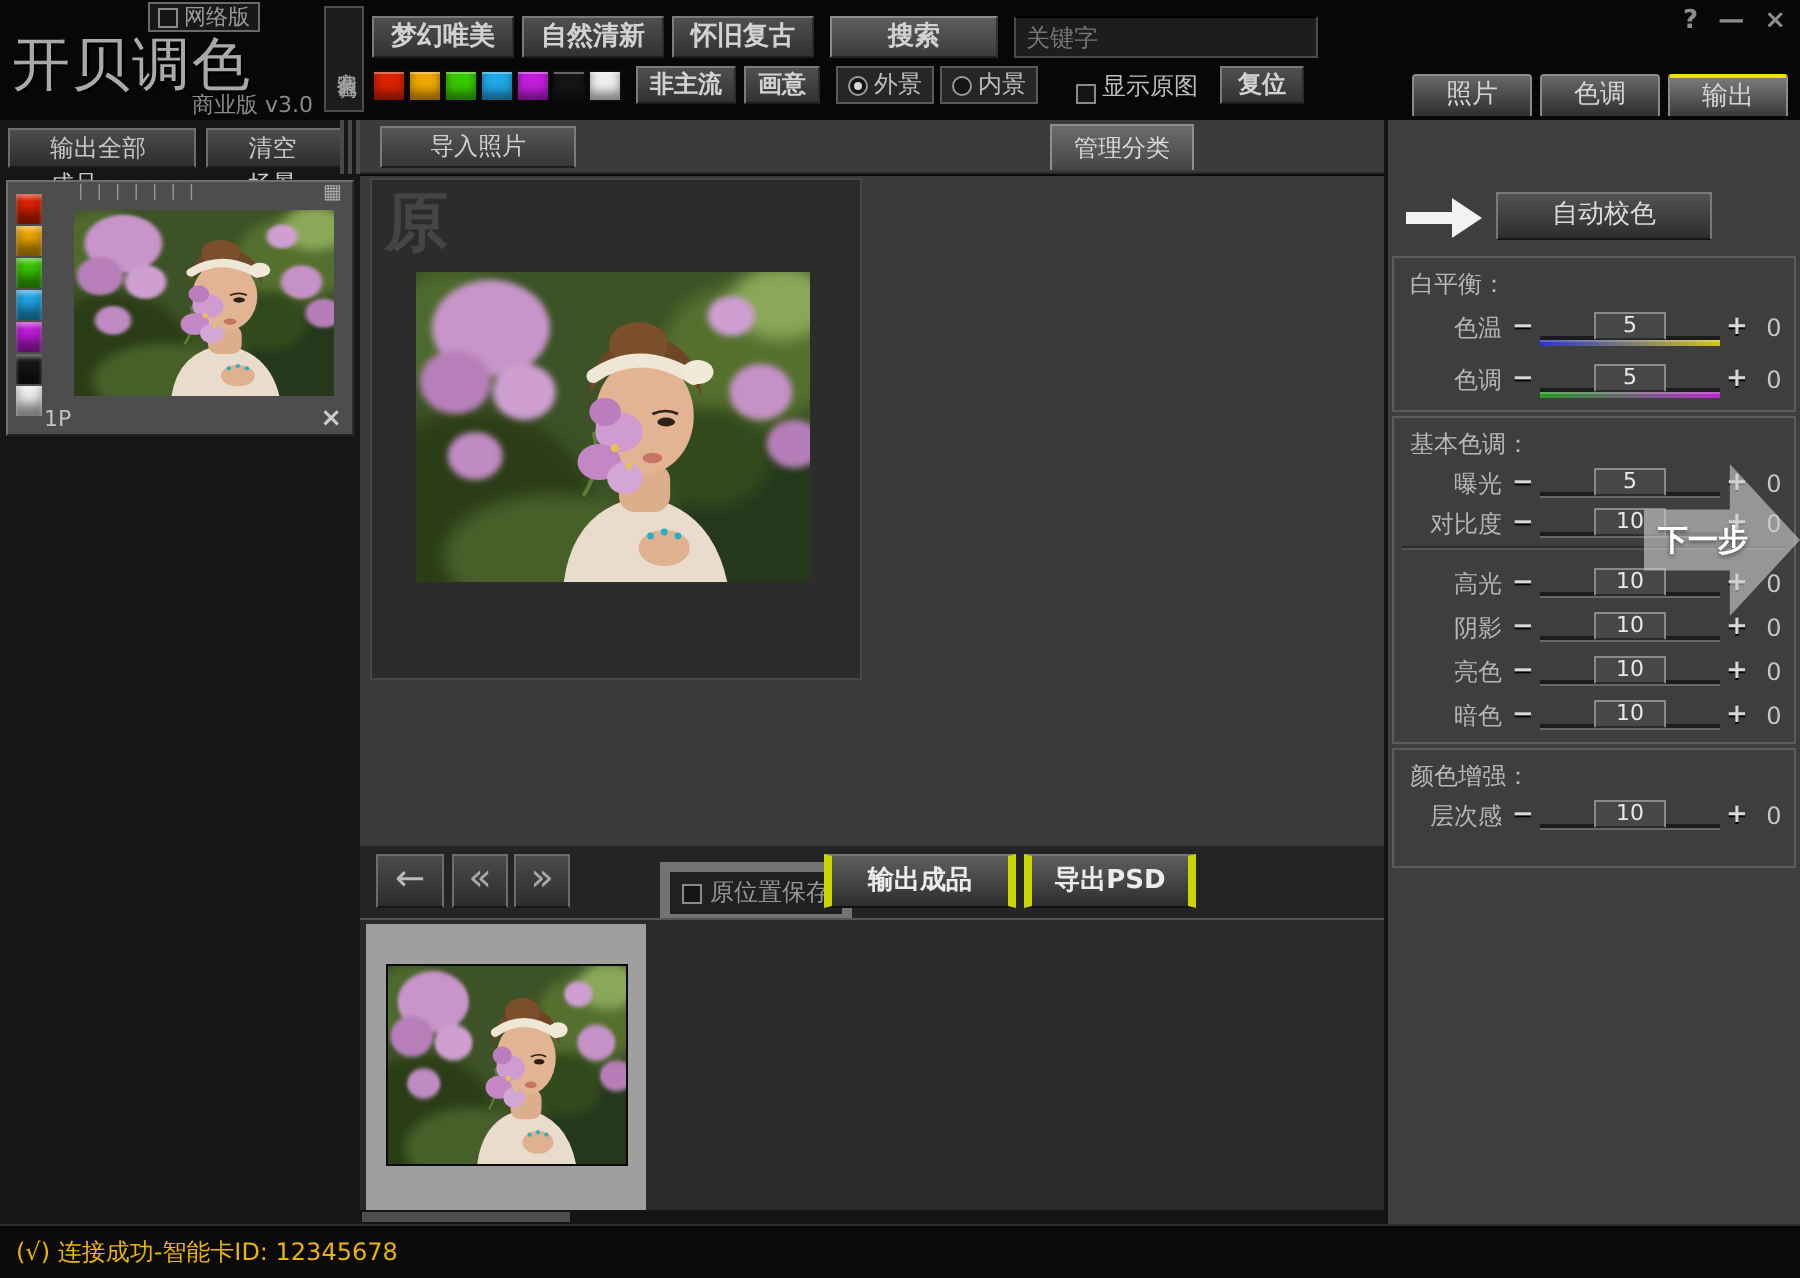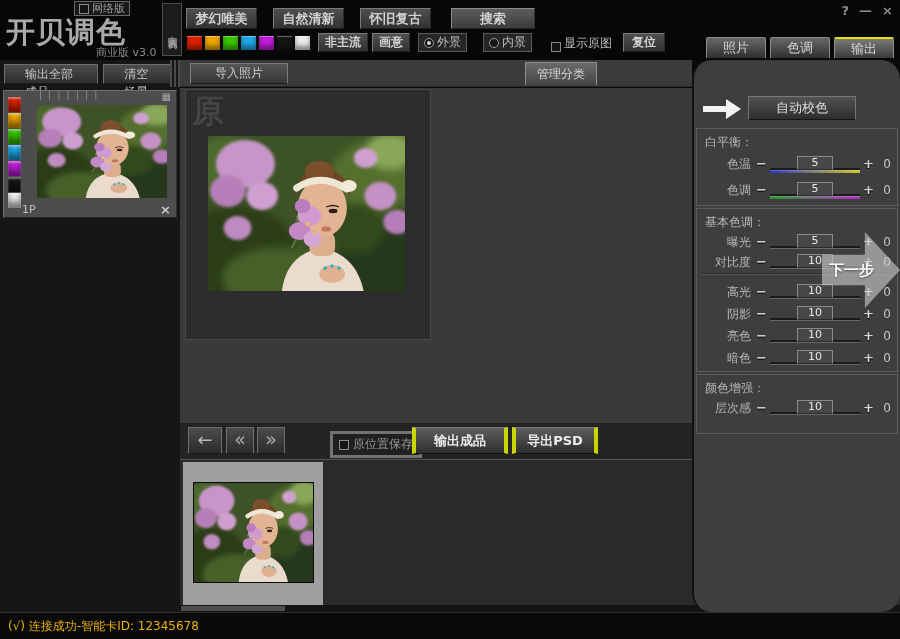--- a/index.html
+++ b/index.html
@@ -2,33 +2,33 @@
 <html><head>
 <meta charset="utf-8">
 <style>
   * { margin:0; padding:0; box-sizing:border-box; }
   html,body { background:#000; }
   body { font-family:"DejaVu Sans","Liberation Sans",sans-serif; font-size:12px; color:#ccc; }
   #app { position:relative; width:900px; height:639px; background:#0a0a0a; overflow:hidden; }
 
   
   #topbar { position:absolute; left:0; top:0; width:900px; height:60px; background:#070707; }
-  #logo-title { position:absolute; left:6px; top:13px; font-size:29px; font-weight:bold; color:#a9a9a9; letter-spacing:1px; text-shadow:1px 1px 0 #000; }
+  #logo-title { position:absolute; left:6px; top:13px; font-size:29px; font-weight:normal; color:#a9a9a9; letter-spacing:1px; text-shadow:1px 1px 0 #000; }
   #net-chk { position:absolute; left:74px; top:1px; height:15px; display:flex; align-items:center; gap:3px; border:1px solid #6a6a6a; padding:0 4px; color:#9a9a9a; font-size:11px; background:#181818; }
   #edition { position:absolute; left:96px; top:45px; font-size:11px; color:#8a8a8a; }
   #install-strip { position:absolute; left:162px; top:3px; width:20px; height:53px; border:1px solid #4d4d4d; background:#1c1c1c; color:#a0a0a0; font-size:10px; writing-mode:vertical-rl; text-align:center; line-height:18px; letter-spacing:1px; }
   .chkbox { display:inline-block; width:10px; height:10px; border:1px solid #8a8a8a; background:#141414; }
-  #preset-row1 { position:absolute; left:186px; top:8px; height:21px; display:flex; gap:16px; }
+  #preset-row1 { position:absolute; left:186px; top:8px; height:21px; display:flex; gap:4px; }
   #preset-row2 { position:absolute; left:186px; top:33px; height:19px; display:flex; align-items:center; }
   .pbtn { height:21px; min-width:71px; padding:0 6px; background:linear-gradient(#4f4f4f,#323232); border:1px solid #7b7b7b; border-bottom-color:#1c1c1c; border-right-color:#2a2a2a; color:#d2d2d2; font-size:13px; font-weight:bold; text-align:center; line-height:19px; }
   #search-btn { min-width:84px; background:linear-gradient(#5d5d5d,#3c3c3c); border-color:#8c8c8c #333 #222 #8c8c8c; margin-left:4px; }
   #keyword-input { width:152px; height:21px; margin-left:4px; background:#1d1d1d; border:1px solid #4a4a4a; border-top-color:#000; color:#b8b8b8; font-size:12px; padding:0 5px; font-family:inherit; }
   .swatch { width:17px; height:16px; margin-right:1px; border:1px solid #0c0c0c; box-shadow:inset 0 1px 0 rgba(255,255,255,.35), inset 0 -4px 5px rgba(0,0,0,.45); }
   .pbtn.small { min-width:0; height:19px; line-height:17px; font-size:12px; }
-  .chip { display:flex; align-items:center; gap:3px; height:19px; padding:0 5px; border:1px solid #5a5a5a; background:#262626; color:#bdbdbd; margin-left:16px; }
+  .chip { display:flex; align-items:center; gap:3px; height:19px; padding:0 5px; border:1px solid #5a5a5a; background:#262626; color:#bdbdbd; margin-left:3px; }
   .radio { width:10px; height:10px; border:1px solid #9a9a9a; border-radius:50%; background:#151515; position:relative; }
   .radio.checked::after { content:""; position:absolute; left:2px; top:2px; width:4px; height:4px; border-radius:50%; background:#d5d5d5; }
   #show-orig { margin-left:14px; border:none; background:none;align-items:flex-end; }
   #reset-btn { margin-left:6px; min-width:42px; }
   #expiry { position:absolute; left:700px; top:6px; font-size:12px; color:#a2a2a2; }
   #winctl { position:absolute; right:7px; top:3px; display:flex; gap:10px; color:#8d8d8d; font-size:13px; font-weight:bold; }
   #winctl span { cursor:default; }
   #tabs { position:absolute; right:6px; top:37px; display:flex; gap:4px; }
   .tab { width:60px; height:21px; background:linear-gradient(#686868,#2e2e2e); border:1px solid #8a8a8a; border-bottom:none; color:#d5d5d5; font-size:13px; text-align:center; line-height:19px; border-radius:2px 2px 0 0; }
   .tab.active { border-top:2px solid #e8e400; background:linear-gradient(#7a7a7a,#3a3a3a); }
@@ -59,35 +59,35 @@
   #preview-box { position:absolute; left:5px; top:1px; width:246px; height:251px; background:#2c2c2c; border:1px solid #474747; }
   #orig-mark { position:absolute; left:6px; top:0px; font-size:32px; color:#454545; font-weight:bold; }
   #preview-photo { position:absolute; left:22px; top:46px; width:197px; height:155px; }
 
   
   #btoolbar { position:absolute; left:180px; top:423px; width:720px; height:36px; background:#242424; }
   .navbtn { position:absolute; top:4px; height:27px; background:linear-gradient(#4b4b4b,#2c2c2c); border:1px solid #6d6d6d; border-bottom-color:#161616; color:#a9a9a9; text-align:center; }
   #back-btn { left:8px; width:34px; font-size:18px; line-height:24px; color:#b9b9b9; }
   #prev-btn { left:46px; width:28px; font-size:19px; line-height:22px; }
   #next-btn { left:77px; width:28px; font-size:19px; line-height:22px; }
-  #keep-loc { position:absolute; left:150px; top:8px; display:flex; align-items:center; gap:4px; border:3px solid #737373; padding:2px 6px; color:#969696; background:#202020; }
+  #keep-loc { position:absolute; left:150px; top:8px; display:flex; align-items:center; gap:4px; border:5px solid #737373; padding:2px 6px; color:#969696; background:#202020; }
   .ybtn { position:absolute; top:4px; height:27px; background:linear-gradient(#5e5e5e,#2e2e2e); border-top:1px solid #777; border-bottom:1px solid #111; border-left:4px solid #ccd400; border-right:4px solid #ccd400; color:#ececec; font-size:13px; font-weight:bold; text-align:center; line-height:25px; }
   #output-btn { left:232px; width:96px; }
   #psd-btn { left:332px; width:86px; }
   #batch-btn { left:551px; width:124px; }
 
   
   #filmstrip { position:absolute; left:180px; top:459px; width:720px; height:153px; background:#2a2a2a; border-top:1px solid #555; }
   #film-cell { position:absolute; left:3px; top:2px; width:140px; height:143px; background:#9f9f9f; }
   #film-photo { position:absolute; left:10px; top:20px; width:121px; height:101px; border:1px solid #0a0a0a; }
   #film-scroll { position:absolute; left:0; bottom:0; width:720px; height:7px; background:#141414; }
   #film-thumbtrack { position:absolute; left:1px; top:1px; width:104px; height:5px; background:#4d4d4d; }
 
   
-  #rpanel { position:absolute; left:692px; top:60px; width:208px; height:552px; background:#3e3e3e; border-left:2px solid #121212;border-radius:19px; }
+  #rpanel { position:absolute; left:692px; top:60px; width:208px; height:552px; background:#3e3e3e; border-left:2px solid #121212; }
   #auto-arrow { position:absolute; left:8px; top:38px; }
   #auto-btn { position:absolute; left:54px; top:36px; width:108px; height:24px; background:linear-gradient(#525252,#2d2d2d); border:1px solid #787878; border-bottom-color:#161616; color:#dcdcdc; font-size:13px; text-align:center; line-height:22px; }
   .group { position:absolute; left:2px; width:202px; border:1px solid #5c5c5c; background:#3e3e3e; }
   .gtitle { position:absolute; left:8px; top:5px; color:#b8b8b8; font-size:12px; }
   #grp-wb { top:68px; height:78px; }
   #grp-basic { top:148px; height:164px; }
   #grp-enh { top:314px; height:60px; }
   .gdivider { position:absolute; left:4px; right:4px; top:64px; height:1px; background:#2c2c2c; box-shadow:0 1px 0 #555; }
   .srow { position:absolute; left:4px; right:2px; height:18px; display:flex; align-items:center; }
   .slb { width:50px; text-align:right; color:#b5b5b5; font-size:12px; margin-right:3px; white-space:nowrap; }
@@ -170,20 +170,21 @@
       <span>网络版</span>
     </div>
     <div id="edition">商业版 v3.0</div>
     <div id="install-strip">安装色调</div>
 
     <div id="preset-row1">
       <div class="pbtn">梦幻唯美</div>
       <div class="pbtn">自然清新</div>
       <div class="pbtn">怀旧复古</div>
       <div class="pbtn" id="search-btn">搜索</div>
+      <input id="keyword-input" placeholder="关键字" style="">
     </div>
 
     <div id="preset-row2">
       <span class="swatch" style="background: rgb(221, 34, 0);"></span>
       <span class="swatch" style="background: rgb(240, 168, 0);"></span>
       <span class="swatch" style="background: rgb(56, 200, 0);"></span>
       <span class="swatch" style="background: rgb(31, 168, 232);"></span>
       <span class="swatch" style="background: rgb(194, 29, 221);"></span>
       <span class="swatch" style="background: rgb(22, 22, 22);"></span>
       <span class="swatch" style="background: rgb(238, 238, 238);"></span>

